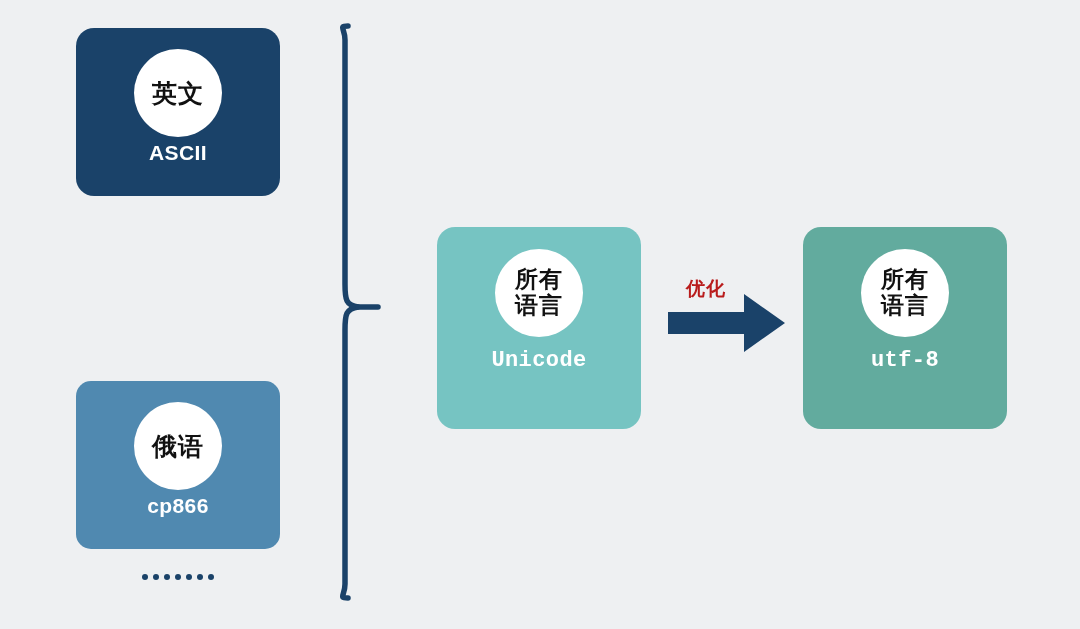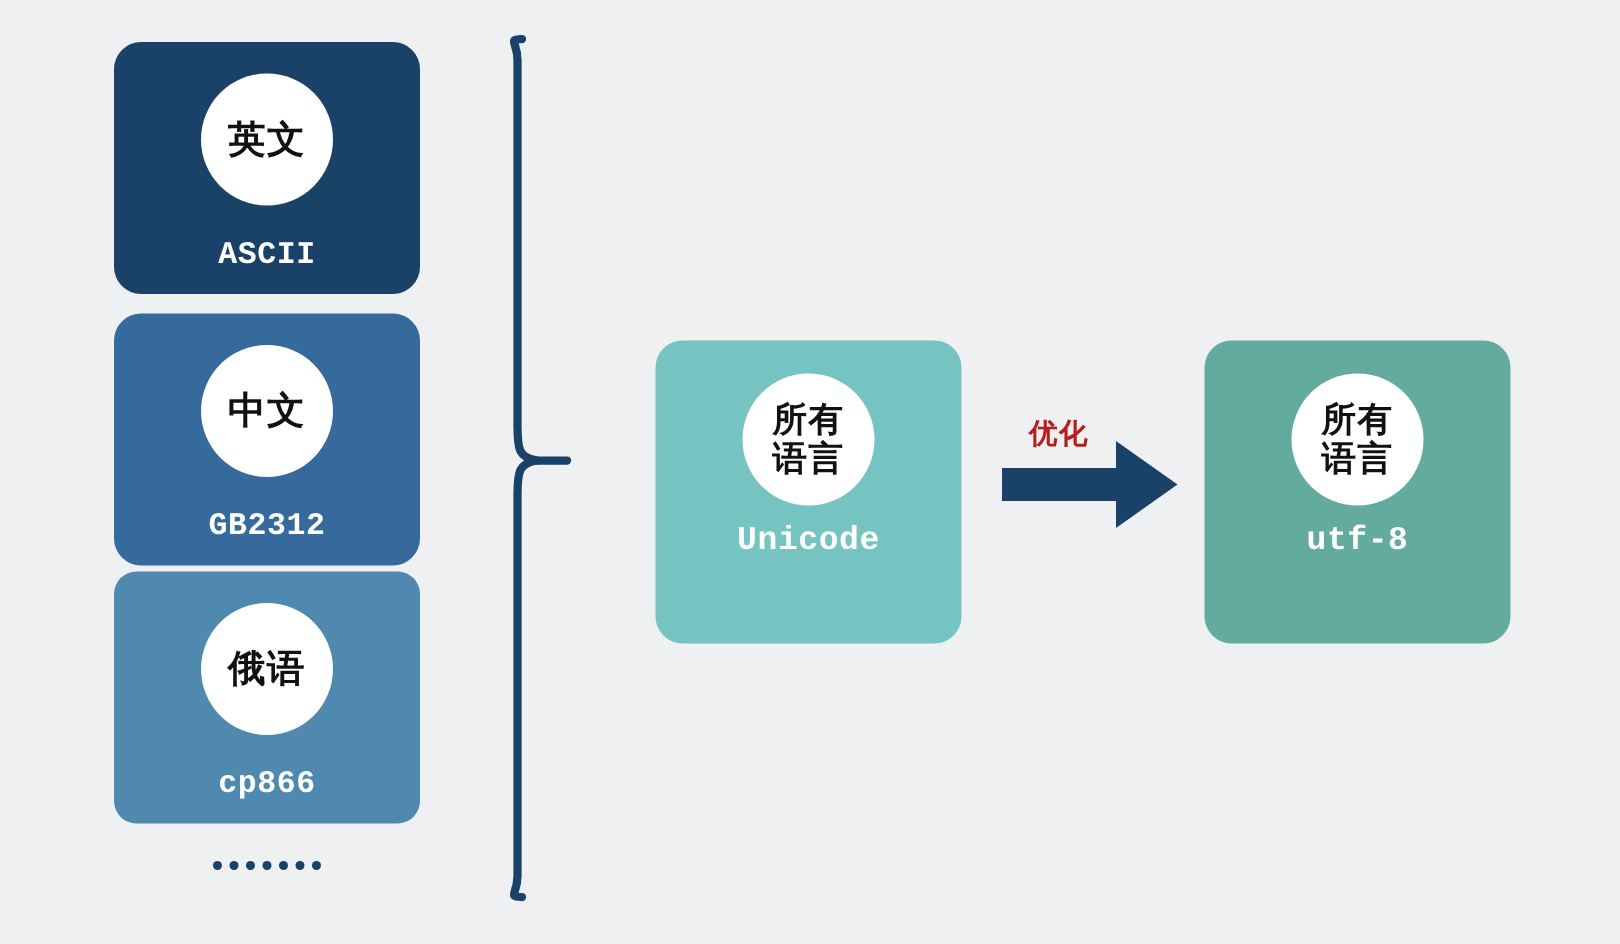--- a/index.html
+++ b/index.html
@@ -53,23 +53,22 @@
     width: 204px;
     height: 168px;
     padding-top: 21px;
   }
   .enc-card .bubble {
     width: 88px;
     height: 88px;
     font-size: 25px;
   }
   .enc-card .card-label {
-    margin-top: 22px;
+    margin-top: 4px;
     font-size: 21px;
-    font-family: Liberation Mono, monospace;
   }
 
   #card-ascii  { top: 28px;  background: #1a4269; }
   #card-gb2312 { top: 209px; background: #376a9c; }
   #card-cp866  { top: 381px; background: #5089b0; border-radius: 15px; }
 
   
   #ellipsis {
     position: absolute;
     left: 76px;
@@ -144,26 +143,20 @@
 
 <div id="canvas">
 
   <div class="card enc-card" id="card-ascii">
     <div class="bubble">
       <span>英文</span>
     </div>
     <div class="card-label">ASCII</div>
   </div>
 
-  <div class="card enc-card" id="card-gb2312">
-    <div class="bubble">
-      <span>中文</span>
-    </div>
-    <div class="card-label">GB2312</div>
-  </div>
 
   <div class="card enc-card" id="card-cp866">
     <div class="bubble">
       <span>俄语</span>
     </div>
     <div class="card-label">cp866</div>
   </div>
 
   <div id="ellipsis">
     <span class="dot"></span>

